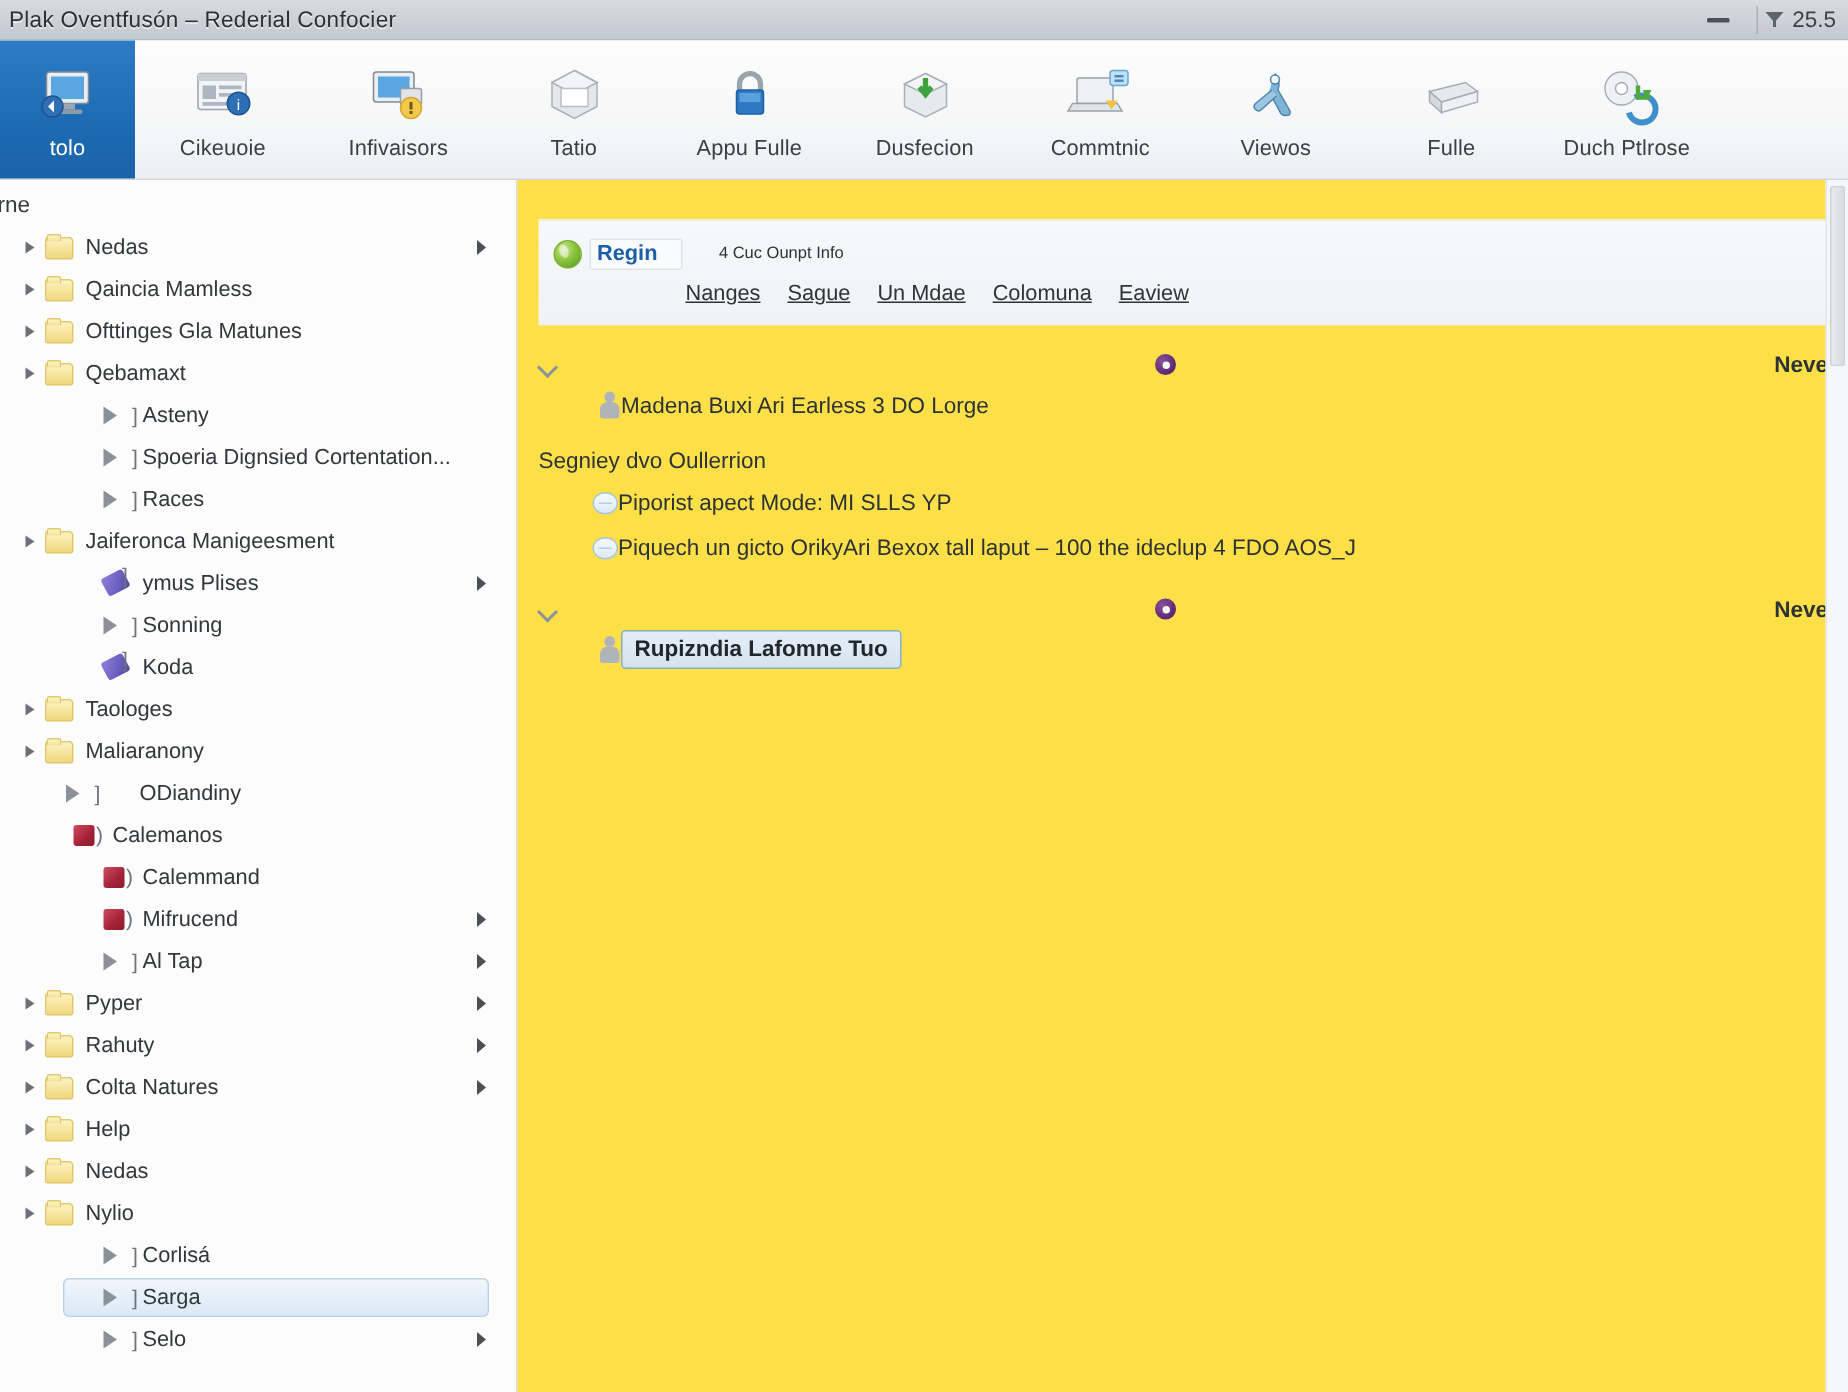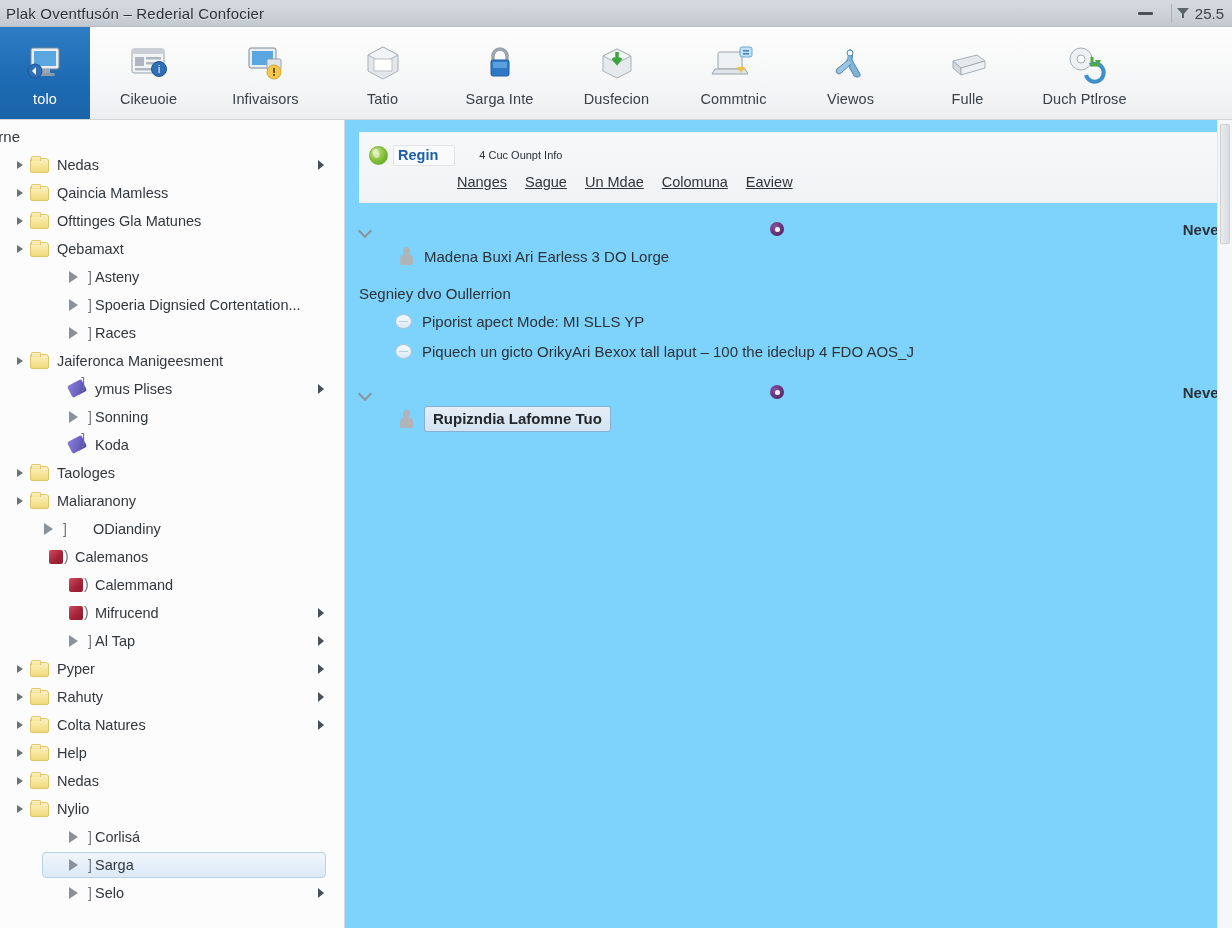--- a/index.html
+++ b/index.html
@@ -253,24 +253,24 @@
   }
   .ico-red::after {
     content: ")";
     position: absolute; left: 15px; top: -2px;
     font-size: 14px; color: #6e747b;
   }
 
   
   .content {
     flex: 1 1 auto;
-    background: #7dd3fc;
+    background: #fde047;
     position: relative;
     overflow: hidden;
-    padding: 8px 0 0 0;
+    padding: 22px 0 0 0;
   }
   .c-header {
     margin: 4px 14px 0 14px;
     background: linear-gradient(180deg,#f7f8f9 0%, #f1f2f4 100%);
     border: 1px solid #eceef0;
     border-left: 0; border-right: 0;
     padding: 10px 0 12px 10px;
   }
   .c-head-row1 {
     display: flex;
@@ -370,21 +370,20 @@
     font-weight: bold;
   }
   .sec-plain-title {
     font-size: 15px;
     color: #2d3237;
     margin-bottom: 4px;
   }
   .sec-item {
     display: flex;
     align-items: center;
-    gap: 10px;
     height: 30px;
     padding-left: 40px;
   }
   .sec-item.opt { padding-left: 36px; }
   .item-label {
     font-size: 15px;
     color: #2d3237;
     white-space: nowrap;
   }
   .item-label.sel {
@@ -525,21 +524,21 @@
     </div>
 
     <div class="tool">
       <span class="tool-icon">
         <svg width="46" height="42" viewBox="0 0 46 42">
           <path d="M16 18 V13 a7 7 0 0 1 14 0 V18" fill="none" stroke="#9aa4ad" stroke-width="3.5"></path>
           <rect x="14" y="17" width="18" height="16" rx="2" fill="#2f78c4" stroke="#1e5fa4"></rect>
           <rect x="16" y="19" width="14" height="6" fill="#5ba0dd"></rect>
         </svg>
       </span>
-      <span class="tool-label">Sarga Inte</span>
+      <span class="tool-label">Appu Fulle</span>
     </div>
 
     <div class="tool">
       <span class="tool-icon">
         <svg width="46" height="42" viewBox="0 0 46 42">
           <path d="M23 6 L37 13 V28 L23 35 L9 28 V13 Z" fill="#e6eaed" stroke="#a9b1b8"></path>
           <path d="M23 6 L37 13 L23 20 L9 13 Z" fill="#f2f4f6" stroke="#a9b1b8"></path>
           <path d="M23 9 v9 M19 15 l4 5 l4 -5" stroke="#3ea33e" stroke-width="3.5" fill="none"></path>
         </svg>
       </span>

